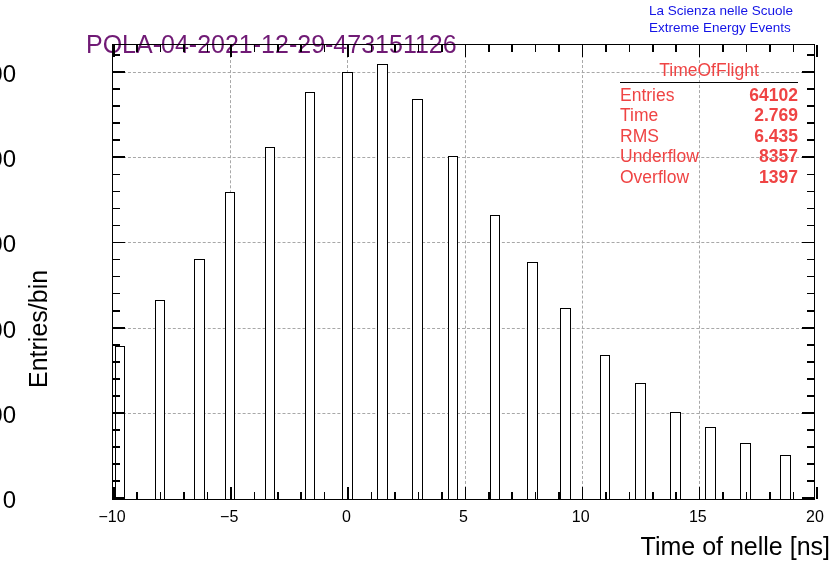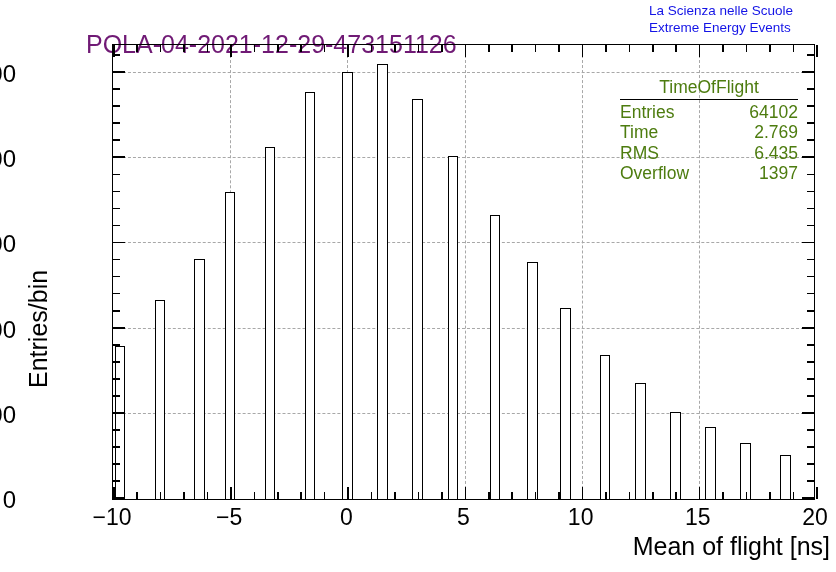--- a/index.html
+++ b/index.html
@@ -54,67 +54,67 @@
   .tick-yr-minor{right:0;width:7px;height:1.6px;}
   .tick-x-major{bottom:0;height:12px;width:1.6px;}
   .tick-x-minor{bottom:0;height:7px;width:1.6px;}
   .tick-xt-major{top:0;height:12px;width:1.6px;}
   .tick-xt-minor{top:0;height:7px;width:1.6px;}
 
   
   .ylab{position:absolute;right:820px;text-align:right;
     font-size:24px;line-height:24px;white-space:nowrap;color:#000;}
   .xlab{position:absolute;top:504px;text-align:center;
-    font-size:23px;line-height:26px;white-space:nowrap;color:#000;}
+    font-size:16px;line-height:26px;white-space:nowrap;color:#000;}
 
   #y-axis-title{
     position:absolute;left:-2px;top:70px;width:30px;height:330px;
     font-size:25px;color:#000;
   }
   #y-axis-title span{
     display:block;transform:rotate(-90deg);transform-origin:left top;
     position:absolute;left:26px;top:318px;white-space:nowrap;
   }
   #x-axis-title{
     position:absolute;left:430px;top:530px;width:400px;height:32px;
     font-size:25px;line-height:32px;text-align:right;
     white-space:nowrap;color:#000;
   }
 
   
   #stats-box{
     position:absolute;left:614px;top:60px;width:190px;
-    font-size:17.5px;line-height:20.5px;color:#4d7c0f;background:transparent;margin-top:17px;
+    font-size:17.5px;line-height:20.5px;color:#ef4444;background:transparent;
   }
   #stats-title{text-align:center;padding-bottom:1px;white-space:nowrap;}
   #stats-rule{height:0;border-top:1.6px solid #000;margin:0 6px 2px 6px;}
   .stats-row{display:flex;justify-content:space-between;padding:0 6px;
     white-space:nowrap;}
   .stats-key{text-align:left;}
-  .stats-val{text-align:right;}
+  .stats-val{text-align:right;font-weight:bold;}
 </style>
 </head>
 <body>
 
 <div id="root-canvas">
 
   <div id="hist-title">POLA-04-2021-12-29-473151126</div>
 
   <div id="eee-logo">
     <div id="eee-tagline">
       <div>La Scienza nelle Scuole</div>
       <div>Extreme Energy Events</div>
     </div>
   </div>
 
   <div id="y-axis-title">
     <span>Entries/bin</span>
   </div>
 
-  <div id="x-axis-title">Mean of flight [ns]</div>
+  <div id="x-axis-title">Time of nelle [ns]</div>
 
   <div id="plot-frame">
     <div id="grid-layer">
         <div class="gridline-h" style="bottom: 85.2336px;"></div>
         <div class="gridline-h" style="bottom: 170.467px;"></div>
         <div class="gridline-h" style="bottom: 255.701px;"></div>
         <div class="gridline-h" style="bottom: 340.935px;"></div>
         <div class="gridline-h" style="bottom: 426.168px;"></div>
         <div class="gridline-v" style="left: 117.167px;"></div>
         <div class="gridline-v" style="left: 234.333px;"></div>
@@ -289,19 +289,23 @@
         </div>
         <div class="stats-row">
           <span class="stats-key">Time</span>
           <span class="stats-val">2.769</span>
         </div>
         <div class="stats-row">
           <span class="stats-key">RMS</span>
           <span class="stats-val">6.435</span>
         </div>
         <div class="stats-row">
+          <span class="stats-key">Underflow</span>
+          <span class="stats-val">8357</span>
+        </div>
+        <div class="stats-row">
           <span class="stats-key">Overflow</span>
           <span class="stats-val">1397</span>
         </div>
       </div>
   </div>
 
 </div>
 
 </body></html>

